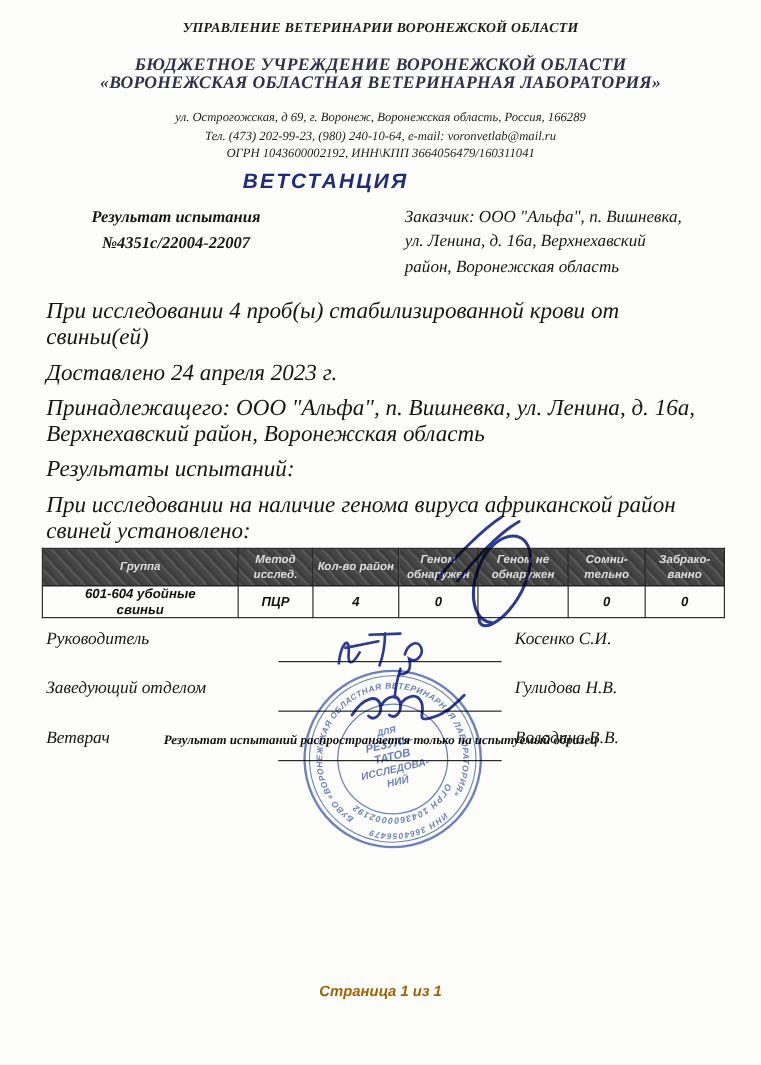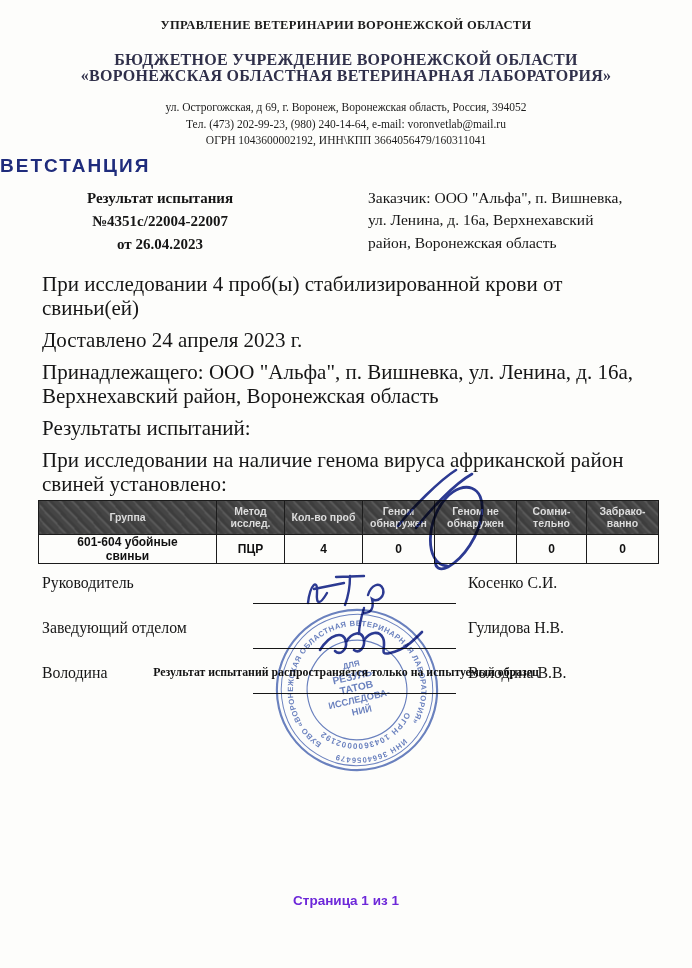--- a/index.html
+++ b/index.html
@@ -4,20 +4,21 @@
 <style>
   html,body { margin:0; padding:0; background:#e8e8e8; }
   .page {
     position:relative;
     width:692px; height:968px;
     margin:0 auto;
     background:#fdfdfb;
     font-family:"Liberation Serif", serif;
     color:#161616;
     overflow:hidden;
+    font-style:italic;
   }
   
   .org-dept {
     padding-top:18px;
     text-align:center;
     font-weight:bold;
     font-size:12.5px;
     letter-spacing:.3px;
     color:#1c1c1c;
   }
@@ -32,21 +33,21 @@
   }
   .addr {
     margin-top:15px;
     text-align:center;
     font-size:11.5px;
     line-height:16.5px;
     color:#1d1d1d;
   }
   .vetstation {
     margin-top:6px;
-    text-align:left;
+    text-align:center;
     padding-right:100px;
     font-family:"Liberation Sans", sans-serif;
     font-weight:bold;
     font-size:19px;
     letter-spacing:2px;
     color:#1f2c7c;
   }
   
   .result-row { display:flex; margin-top:10px; }
   .result-title {
@@ -112,51 +113,50 @@
     font-weight:bold;
     font-size:11.8px;
     color:#121212;
   }
   .page-footer {
     position:absolute; left:0; top:893px; width:100%;
     text-align:center;
     font-family:"Liberation Sans", sans-serif;
     font-weight:600;
     font-size:13.5px;
-    color:#6d28d9;
+    color:#a16207;
   }
   
   .ink { position:absolute; mix-blend-mode:multiply; pointer-events:none; }
   .sig-svg path { fill:none; stroke:#2c3a94; stroke-linecap:round; }
   .stamp-svg { opacity:.82; transform:rotate(-13deg); }
   .stamp-svg circle { fill:none; }
   .stamp-svg text { font-family:"Liberation Sans", sans-serif; }
 </style>
 </head>
 <body>
 
 <div class="page">
 
   <div class="org-dept">УПРАВЛЕНИЕ ВЕТЕРИНАРИИ ВОРОНЕЖСКОЙ ОБЛАСТИ</div>
   <div class="org-inst">
     <div>БЮДЖЕТНОЕ УЧРЕЖДЕНИЕ ВОРОНЕЖСКОЙ ОБЛАСТИ</div>
     <div>«ВОРОНЕЖСКАЯ ОБЛАСТНАЯ ВЕТЕРИНАРНАЯ ЛАБОРАТОРИЯ»</div>
   </div>
   <div class="addr">
-    <div>ул. Острогожская, д 69, г. Воронеж, Воронежская область, Россия, 394052</div>
-    <div>Тел. (473) 202-99-23, (980) 240-14-64, e-mail: voronvetlab@mail.ru</div>
+    <div>ул. Острогожская, д 69, г. Воронеж, Воронежская область, Россия, 166289</div>
+    <div>Тел. (473) 202-99-23, (980) 240-10-64, e-mail: voronvetlab@mail.ru</div>
     <div>ОГРН 1043600002192, ИНН\КПП 3664056479/160311041</div>
   </div>
   <div class="vetstation">ВЕТСТАНЦИЯ</div>
 
   <div class="result-row">
     <div class="result-title">
       <div>Результат испытания</div>
       <div>№4351с/22004-22007</div>
-      <div>от 26.04.2023</div>
     </div>
     <div class="customer">Заказчик: ООО "Альфа", п. Вишневка, ул. Ленина, д. 16а, Верхнехавский район, Воронежская область</div>
   </div>
 
   <div class="body-text">
     <p>При исследовании 4 проб(ы) стабилизированной крови от свиньи(ей)</p>
     <p>Доставлено 24 апреля 2023 г.</p>
     <p>Принадлежащего: ООО "Альфа", п. Вишневка, ул. Ленина, д. 16а, Верхнехавский район, Воронежская область</p>
     <p>Результаты испытаний:</p>
     <p style="margin-bottom:2px;">При исследовании на наличие генома вируса африканской район свиней установлено:</p>
@@ -170,21 +170,21 @@
       <col class="col-det">
         <col class="col-notdet">
         <col class="col-doubt">
         <col class="col-rej">
     </colgroup>
     <thead>
       <tr>
         <th>Группа</th>
         <th>Метод
 исслед.</th>
-        <th>Кол-во проб</th>
+        <th>Кол-во район</th>
         <th>Геном
 обнаружен</th>
         <th>Геном не
 обнаружен</th>
         <th>Сомни-
 тельно</th>
         <th>Забрако-
 ванно</th>
       </tr>
     </thead>
@@ -206,21 +206,21 @@
       <span class="role">Заведующий отделом</span>
       <span class="line"></span>
       <span class="name">Гулидова Н.В.</span>
     </div>
     <div class="sig-row row-1">
       <span class="role">Руководитель</span>
       <span class="line"></span>
       <span class="name">Косенко С.И.</span>
     </div>
     <div class="sig-row row-3">
-      <span class="role">Володина</span>
+      <span class="role">Ветврач</span>
       <span class="line"></span>
       <span class="name">Володина В.В.</span>
     </div>
   </div>
 
   <div class="footnote">Результат испытаний распространяется только на испытуемый образец</div>
   <div class="page-footer">Страница 1 из 1</div>
 
   <svg class="ink sig-svg" style="left:392px; top:468px;" width="115" height="105" viewBox="0 0 115 105">
     <path d="M 6,58 C 20,40 48,12 64,2" stroke-width="2.6"></path>

